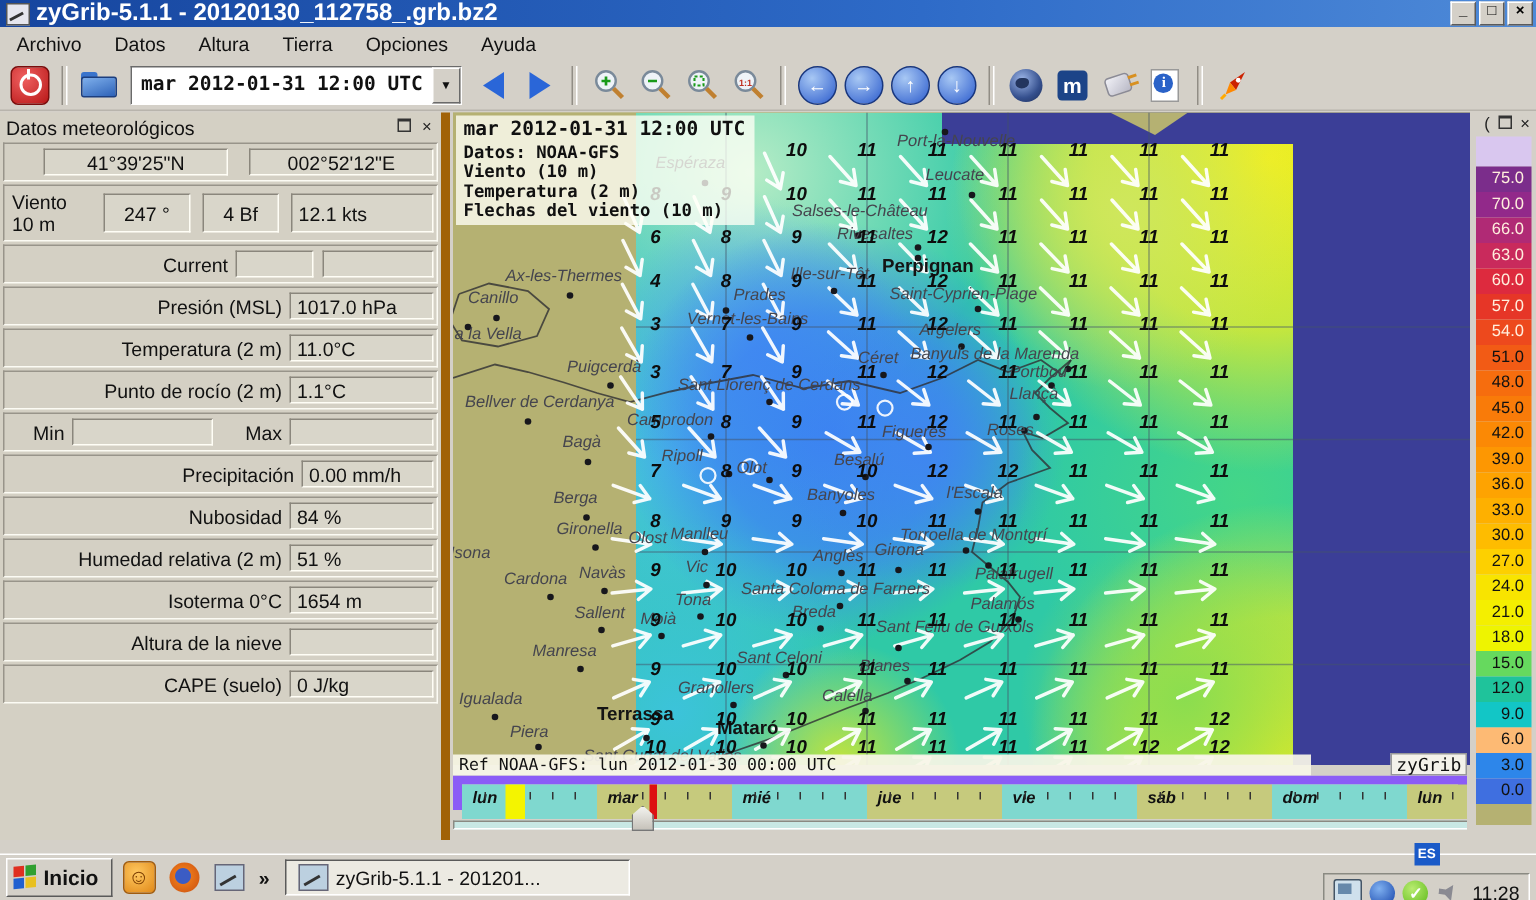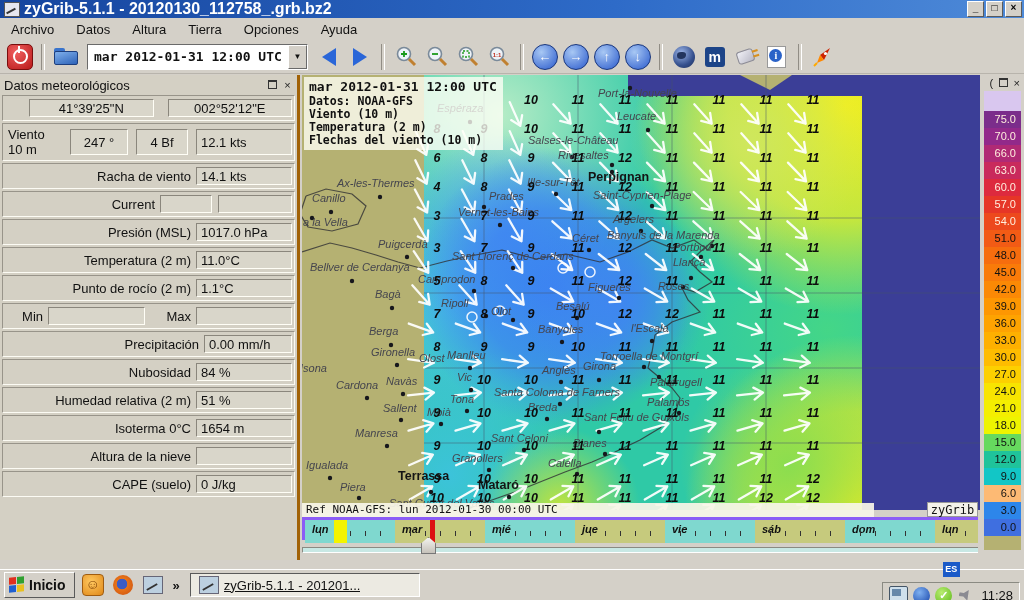--- a/index.html
+++ b/index.html
@@ -47,21 +47,21 @@
     display:flex;align-items:center;justify-content:center;}
   .plug{width:15px;height:11px;background:linear-gradient(145deg,#f0f0f6,#b9b9c6);border:1px solid #8a8a96;
     border-radius:3px;transform:rotate(-18deg);position:relative;}
   .plug i{position:absolute;right:-6px;top:2px;width:6px;height:2px;background:#d89020;}
   .plug u{position:absolute;right:-6px;bottom:2px;width:6px;height:2px;background:#d89020;}
   .infoi{width:17px;height:20px;background:#fff;border:1px solid #999;position:relative;}
   .infoi b{position:absolute;left:1px;top:2px;width:13px;height:13px;border-radius:50%;background:#2a62c8;
     color:#fff;font-size:10px;line-height:13px;text-align:center;font-family:"Liberation Serif",serif;}
   
   .dock-left{position:absolute;left:0;top:75px;width:300px;height:485px;background:#d4d0c4;box-sizing:border-box;
-    border-right:3px solid #a16207;}
+    border-right:6px solid #a16207;}
   .dockhead{height:18px;display:flex;align-items:center;font-size:13px;padding:1px 3px 0 4px;}
   .dockhead .dtitle{flex:1;}
   .dkb{width:13px;height:13px;font-size:11px;line-height:12px;text-align:center;margin-left:2px;color:#222;}
   .flicon{display:inline-block;width:7px;height:6px;border:1px solid #333;border-top-width:2px;}
   .pr{margin:1px 2px 2px 2px;border:1px solid;border-color:#98948a #fcfbf4 #fcfbf4 #98948a;background:#d4d0c4;
     display:flex;align-items:center;height:22px;padding:1px 2px;font-size:13px;}
   .pl{flex:1;text-align:right;padding-right:5px;white-space:nowrap;}
   .pll{text-align:left;padding-left:3px;line-height:15px;}
   .pf{background:#d9d6ca;border:1px solid;border-color:#8a867c #fffef6 #fffef6 #8a867c;height:18px;
     line-height:18px;padding:0 4px;box-sizing:border-box;overflow:hidden;white-space:nowrap;}
@@ -72,21 +72,21 @@
     font-family:"DejaVu Sans Mono",monospace;font-weight:bold;color:#101010;line-height:13px;}
   .mheader .h0{font-size:13px;line-height:16px;}
   .mheader span{display:block;font-size:11.5px;}
   .mstatus{position:absolute;left:302px;top:503px;height:14px;width:572px;background:rgba(247,245,231,0.93);
     font-family:"DejaVu Sans Mono",monospace;font-size:11px;line-height:14px;padding-left:4px;box-sizing:border-box;
     white-space:nowrap;overflow:hidden;}
   .zybrand{position:absolute;left:927px;top:502px;width:51px;height:15px;background:#f4f2ea;border:1px solid #999;
     font-family:"DejaVu Sans Mono",monospace;font-size:12px;line-height:14px;text-align:center;box-sizing:border-box;}
   
   .timeline{position:absolute;left:302px;top:517px;width:676px;height:40px;overflow:hidden;}
-  .tl-ruler{position:absolute;left:0;top:0;width:676px;height:23px;border:3px solid #8b5cf6;box-sizing:border-box;}
+  .tl-ruler{position:absolute;left:0;top:0;width:676px;height:23px;border:6px solid #8b5cf6;box-sizing:border-box;}
   .tl-band{position:absolute;top:0;height:23px;}
   .tl-day{position:absolute;top:3px;font-size:11px;font-style:italic;font-weight:bold;color:#111;}
   .tl-tick{position:absolute;bottom:1px;width:1px;height:5px;background:#333;}
   .tl-yellow{position:absolute;left:29px;top:0;width:13px;height:23px;background:#f4f400;}
   .tl-red{position:absolute;left:125px;top:0;width:5px;height:23px;background:#dd1111;}
   .tl-track{position:absolute;left:0;top:30px;width:676px;height:4px;border:1px solid;border-color:#8a8a82 #fff #fff #8a8a82;background:#c8e8e4;}
   .tl-handle{position:absolute;left:119px;top:20px;width:15px;height:17px;background:linear-gradient(#f2f2ee,#c6c2ba);
     border:1px solid #777;box-sizing:border-box;clip-path:polygon(50% 0,100% 38%,100% 100%,0 100%,0 38%);}
   
   .dock-right{position:absolute;left:980px;top:75px;width:44px;height:485px;background:#d4d0c8;}
@@ -255,24 +255,20 @@
     </div>
     <div class="pr" style="padding-left:26px;">
       <span class="pf fc" style="flex:1;margin-right:14px;">41°39'25"N</span>
       <span class="pf fc" style="flex:1;">002°52'12"E</span>
     </div>
     <div class="pr" style="height:34px;">
       <span class="pll" style="width:62px;"><span>Viento</span><br><span>10 m</span></span>
       <span class="pf fc" style="width:58px;height:26px;line-height:26px;margin-right:8px;">247 °</span>
       <span class="pf fc" style="width:52px;height:26px;line-height:26px;margin-right:8px;">4 Bf</span>
       <span class="pf" style="width:96px;height:26px;line-height:26px;">12.1  kts</span>
-    </div>
-    <div class="pr">
-      <span class="pl">Racha de viento</span>
-      <span class="pf" style="width:96px;">14.1  kts</span>
     </div>
     <div class="pr">
       <span class="pl">Current</span>
       <span class="pf" style="width:52px;margin-right:6px;"></span>
       <span class="pf" style="width:74px;"></span>
     </div>
     <div class="pr">
       <span class="pl">Presión (MSL)</span>
       <span class="pf" style="width:96px;">1017.0 hPa</span>
     </div>
@@ -1146,21 +1142,21 @@
     <span class="ql">
         <span class="penicon">
           <i></i>
         </span>
       </span>
     <span class="chev">»</span>
     <div class="taskbtn">
       <span class="penicon">
           <i></i>
         </span>
-      <span style="white-space:nowrap;overflow:hidden;text-decoration:underline;">zyGrib-5.1.1 - 201201...</span>
+      <span style="white-space:nowrap;overflow:hidden;">zyGrib-5.1.1 - 201201...</span>
     </div>
     <div class="tray">
       <span class="esbadge">ES</span>
       <div class="traybox">
         <span class="ti mon">
             <i></i>
           </span>
         <span class="ti blue"></span>
         <span class="ti green">✓</span>
         <span class="ti spk">

